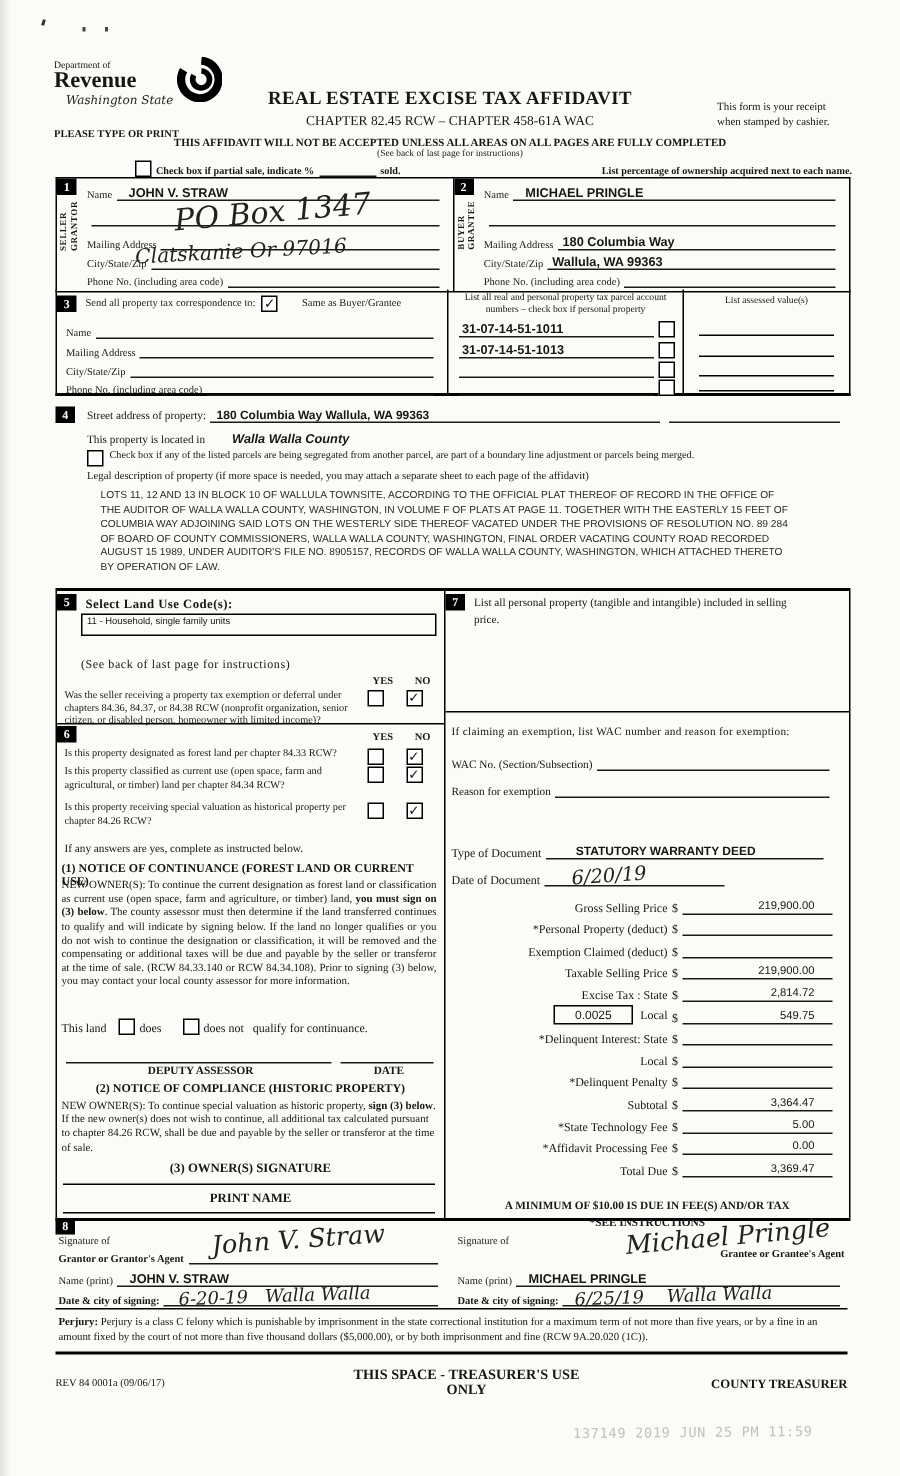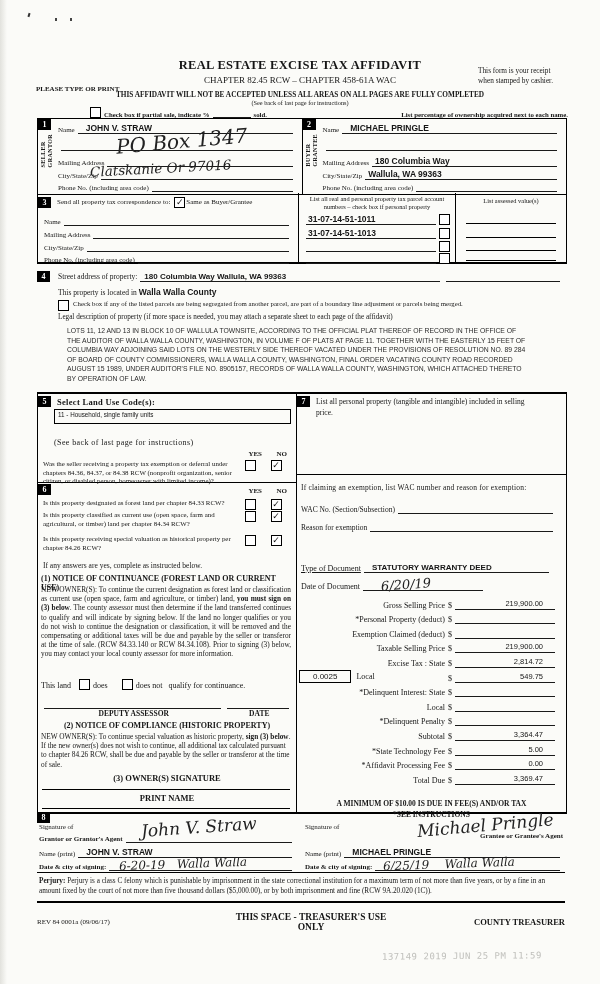--- a/index.html
+++ b/index.html
@@ -35,20 +35,33 @@
 </style>
 </head>
 <body>
 
 <div class="page">
 
   <div class="abs" style="left:28px;top:13px;width:2px;height:4px;background:#333;transform:rotate(18deg);"></div>
   <div class="abs" style="left:55px;top:18px;width:2px;height:3px;background:#444;"></div>
   <div class="abs" style="left:70px;top:18px;width:2px;height:3px;background:#444;"></div>
 
+  <div class="abs" style="left:36px;top:40px;display:flex;align-items:flex-start;">
+    <div>
+      <div style="font-size:6.5px;">Department of</div>
+      <div class="b" style="font-size:15px;line-height:1;">Revenue</div>
+      <div class="hw" style="font-size:8px;margin-left:8px;">Washington State</div>
+    </div>
+    <span style="margin:-2px 0 0 2px;">
+      <svg width="30" height="30" viewBox="0 0 24 24">
+        <path d="M13 2 a10 10 0 1 1 -9.5 5" stroke="#000" stroke-width="4.4" fill="none"></path>
+        <path d="M13 7.5 a4.5 4.5 0 1 1 -4 2.2" stroke="#000" stroke-width="3" fill="none"></path>
+      </svg>
+    </span>
+  </div>
 
   <div class="abs ctr" style="left:130px;top:58px;width:340px;">
     <div class="b" style="font-size:12.5px;letter-spacing:.3px;">REAL ESTATE EXCISE TAX AFFIDAVIT</div>
     <div style="font-size:9px;margin-top:2px;">CHAPTER 82.45 RCW – CHAPTER 458-61A WAC</div>
   </div>
   <div class="abs ctr b" style="left:55px;top:90px;width:490px;font-size:7.3px;">THIS AFFIDAVIT WILL NOT BE ACCEPTED UNLESS ALL AREAS ON ALL PAGES ARE FULLY COMPLETED</div>
   <div class="abs ctr" style="left:180px;top:99px;width:240px;font-size:6.3px;">(See back of last page for instructions)</div>
 
   <div class="abs" style="left:478px;top:66px;width:96px;font-size:7.3px;line-height:1.35;">
     <div>This form is your receipt</div>
@@ -129,21 +142,21 @@
       </div>
     </div>
   </div>
 
   <div class="abs" style="left:37px;top:193px;width:528px;height:69px;border:1.5px solid #000;border-top:none;border-bottom:2.5px solid #000;display:flex;">
     <div style="position:relative;width:260px;">
       <div class="row" style="left:0;right:4px;top:3px;height:12px;align-items:center;">
         <span class="numbox">3</span>
         <span style="margin-left:6px;">Send all property tax correspondence to:</span>
         <span class="cb" style="margin-left:4px;"><span>✓</span></span>
-        <span style="margin-left:1px;">Same as Buyer/Grantee</span>
+        <span style="margin-left:16px;">Same as Buyer/Grantee</span>
       </div>
       <div class="row" style="left:6px;right:6px;top:21px;height:12px;">
         <span>Name</span>
         <span class="fl"></span>
       </div>
       <div class="row" style="left:6px;right:6px;top:34px;height:12px;">
         <span>Mailing Address</span>
         <span class="fl"></span>
       </div>
       <div class="row" style="left:6px;right:6px;top:47px;height:12px;">
@@ -194,21 +207,21 @@
     <div class="row" style="left:0;right:2px;top:8px;height:12px;align-items:center;font-size:7.5px;">
       <span class="numbox">4</span>
       <span style="margin-left:8px;">Street address of property:</span>
       <span class="fl" style="flex:0 0 300px;">
         <span class="v t b" style="font-size:8px;left:4px;margin-top:41px;">180 Columbia Way Wallula, WA 99363</span>
       </span>
       <span class="fl"></span>
     </div>
     <div class="row" style="left:21px;top:23px;height:12px;font-size:7.5px;">
       <span>This property is located in</span>
-      <span class="t b" style="font-size:8.5px;margin-left:2px;">Walla Walla County</span>
+      <span class="t b" style="font-size:8.5px;margin-left:18px;font-style:italic;">Walla Walla County</span>
     </div>
     <div class="row" style="left:21px;right:10px;top:38px;font-size:6.8px;align-items:flex-start;">
       <span class="cb" style="flex:0 0 9px;"></span>
       <span style="margin-left:4px;">Check box if any of the listed parcels are being segregated from another parcel, are part of a boundary line adjustment or parcels being merged.</span>
     </div>
     <div class="row" style="left:21px;top:51px;font-size:7.2px;">
       <span>Legal description of property (if more space is needed, you may attach a separate sheet to each page of the affidavit)</span>
     </div>
     <div class="abs t" style="left:30px;top:64px;width:462px;font-size:6.8px;line-height:1.4;color:#2a2a2a;">LOTS 11, 12 AND 13 IN BLOCK 10 OF WALLULA TOWNSITE, ACCORDING TO THE OFFICIAL PLAT THEREOF OF RECORD IN THE OFFICE OF THE AUDITOR OF WALLA WALLA COUNTY, WASHINGTON, IN VOLUME F OF PLATS AT PAGE 11. TOGETHER WITH THE EASTERLY 15 FEET OF COLUMBIA WAY ADJOINING SAID LOTS ON THE WESTERLY SIDE THEREOF VACATED UNDER THE PROVISIONS OF RESOLUTION NO. 89 284 OF BOARD OF COUNTY COMMISSIONERS, WALLA WALLA COUNTY, WASHINGTON, FINAL ORDER VACATING  COUNTY ROAD RECORDED AUGUST 15 1989, UNDER AUDITOR'S FILE NO. 8905157, RECORDS OF WALLA WALLA COUNTY, WASHINGTON, WHICH ATTACHED THERETO BY OPERATION OF LAW.</div>
   </div>
@@ -299,24 +312,24 @@
         <div class="row" style="left:4px;right:10px;top:45px;height:12px;font-size:7.5px;">
           <span>Reason for exemption</span>
           <span class="fl"></span>
         </div>
         <div class="row" style="left:4px;right:10px;top:27px;height:12px;font-size:7.5px;">
           <span>WAC No. (Section/Subsection)</span>
           <span class="fl"></span>
         </div>
       </div>
       <div style="position:relative;">
-        <div class="row" style="left:4px;right:14px;top:0;height:12px;font-size:8px;text-decoration:underline;">
+        <div class="row" style="left:4px;right:14px;top:0;height:12px;font-size:8px;">
           <span>Type of Document</span>
           <span class="fl">
-            <span class="v t b" style="font-size:8px;left:8px;">STATUTORY WARRANTY DEED</span>
+            <span class="v t b" style="font-size:8px;left:20px;">STATUTORY WARRANTY DEED</span>
           </span>
         </div>
         <div class="row" style="left:4px;right:80px;top:17px;height:13px;font-size:8px;">
           <span>Date of Document</span>
           <span class="fl">
             <span class="v hw" style="font-size:13px;left:18px;bottom:-2px;transform:rotate(-4deg);">6/20/19</span>
           </span>
         </div>
         <div style="position:absolute;left:2px;right:8px;top:34px;">
           <div class="arow">
@@ -344,21 +357,21 @@
               </span>
           </div>
           <div class="arow">
             <span class="albl">Excise Tax : State</span>
               <span class="acur">$</span>
             <span class="fl">
                 <span class="vr t aval">2,814.72</span>
               </span>
           </div>
           <div class="arow">
-            <span class="albl" style="display:inline-flex;align-items:center;">
+            <span class="albl" style="display:inline-flex;justify-content:flex-end;align-items:center;">
                 <span class="ratebox t">0.0025</span>
                 <span>Local</span>
               </span>
               <span class="acur">$</span>
             <span class="fl">
                 <span class="vr t aval">549.75</span>
               </span>
           </div>
           <div class="arow">
             <span class="albl">*Delinquent Interest: State</span>

